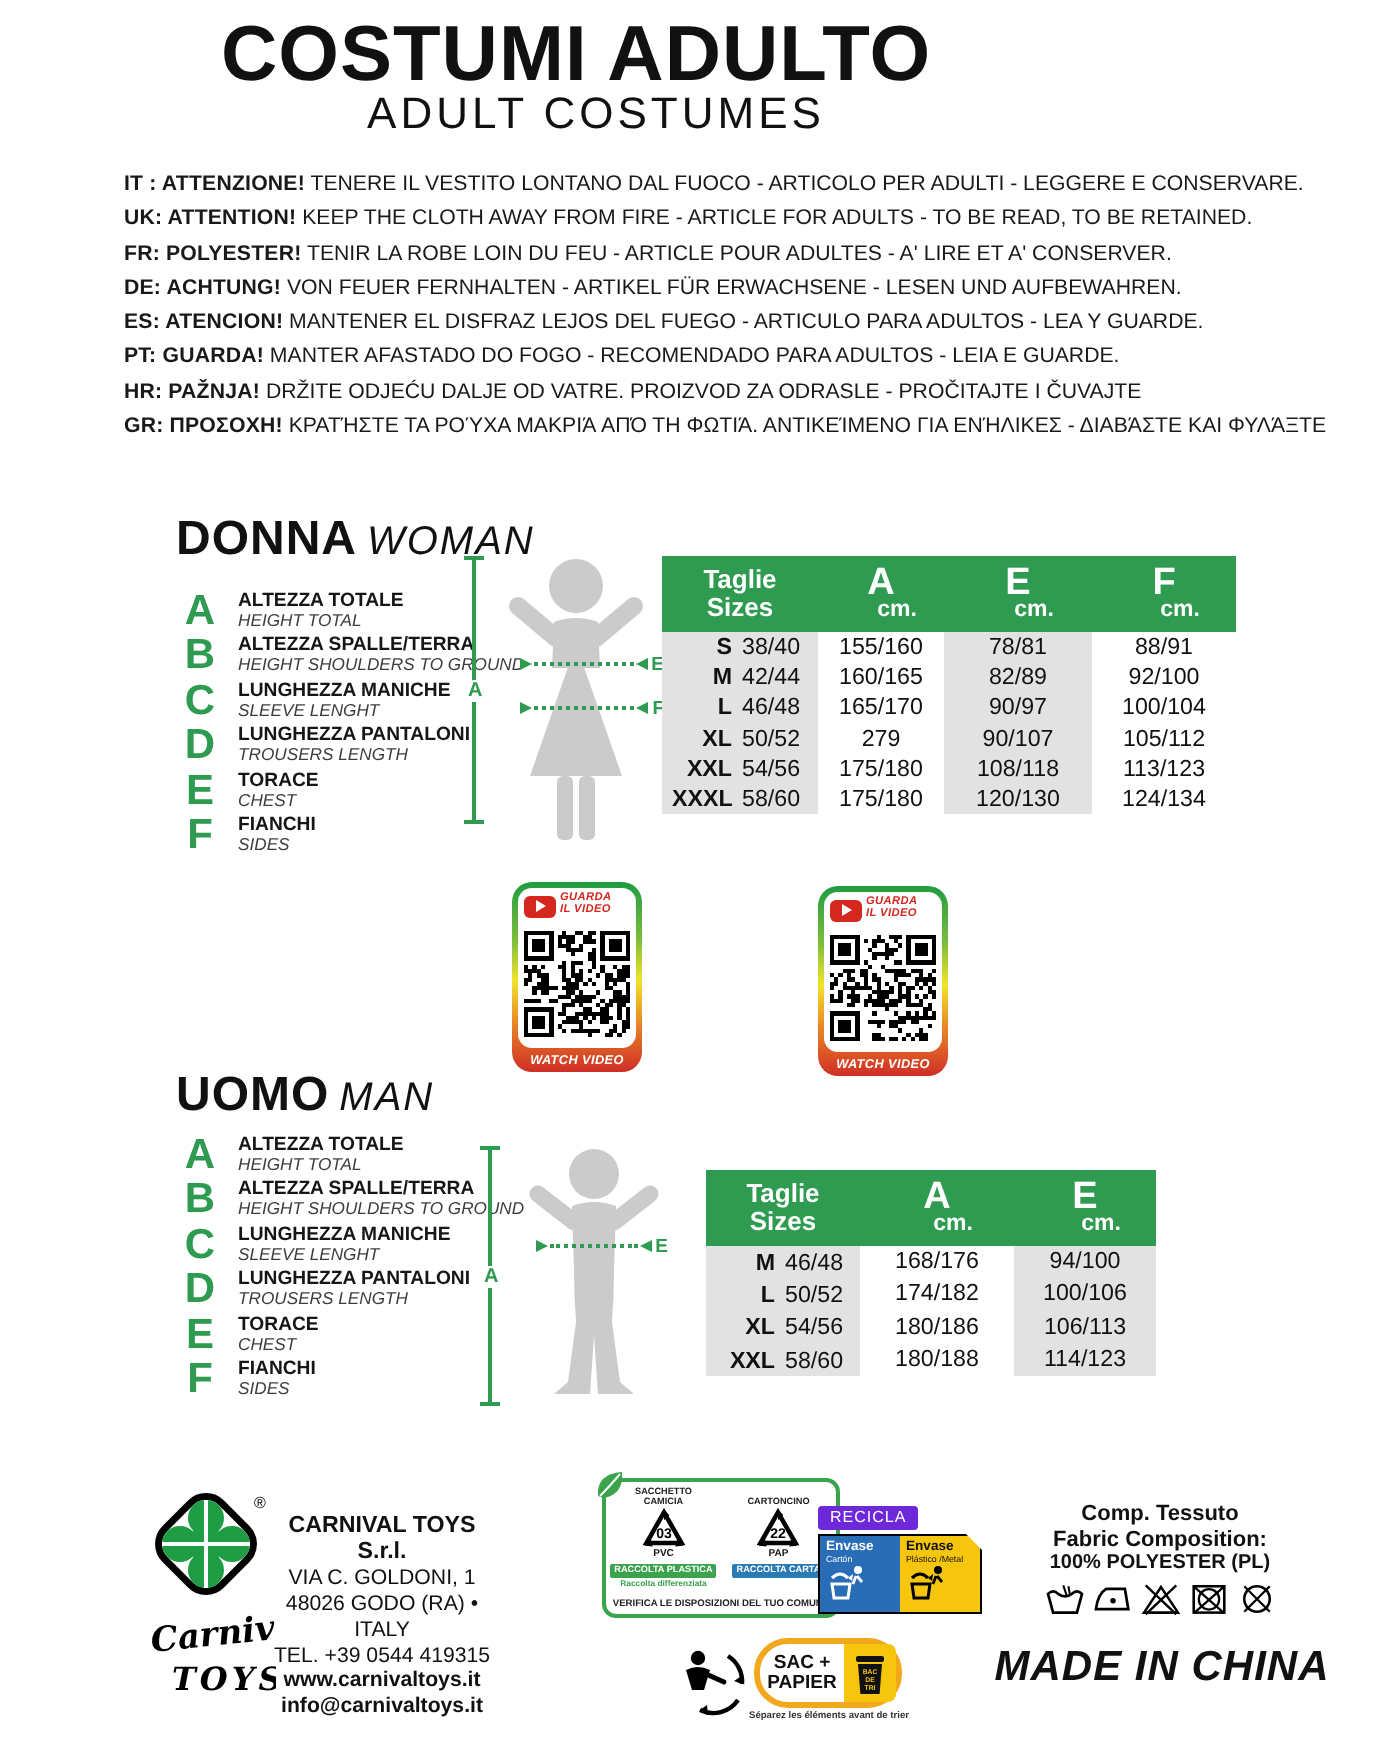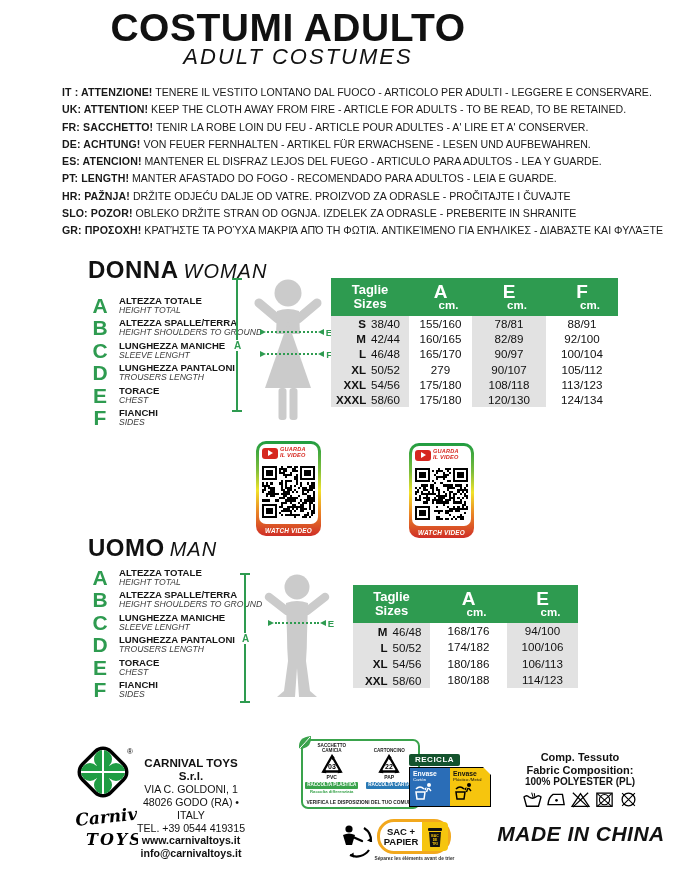--- a/index.html
+++ b/index.html
@@ -1,21 +1,21 @@
 <!DOCTYPE html>
 <html><head>
 <meta charset="utf-8">
 <style>
   html,body{margin:0;padding:0;background:#fff;}
   #page{position:relative;width:700px;height:869px;background:#fff;overflow:hidden;
         font-family:"Liberation Sans",sans-serif;color:#111;}
   .abs{position:absolute;}
   
   .title{left:0;top:6px;width:576px;text-align:center;font-size:39px;font-weight:700;letter-spacing:.5px;}
-  .subtitle{left:0;top:44px;width:596px;text-align:center;font-size:22px;font-style:italic;letter-spacing:2px;}
+  .subtitle{left:0;top:44px;width:596px;text-align:center;font-size:22px;letter-spacing:2px;}
   
   .warnings{left:62px;top:84px;width:590px;}
   .wline{font-size:10.6px;line-height:17.3px;white-space:nowrap;color:#191919;}
   .wline b{letter-spacing:.1px;}
   
   .sec-h{font-size:24px;font-weight:700;letter-spacing:.5px;}
   .sec-h i{font-weight:400;font-style:italic;font-size:20px;letter-spacing:1px;margin-left:5px;}
   
   .m-item{display:flex;align-items:flex-start;height:22.4px;}
   .m-letter{width:24px;margin-right:7px;font-size:21px;line-height:19px;font-weight:700;color:#2E9B50;text-align:center;}
@@ -70,21 +70,21 @@
   .gcol{display:flex;flex-direction:column;align-items:center;width:50%;}
   .gtitle{font-size:4.6px;font-weight:700;text-align:center;line-height:5px;color:#222;height:10px;display:flex;flex-direction:column;justify-content:flex-end;}
   .rtri{position:relative;width:24px;height:21px;margin-top:1px;}
   .gmat{font-size:5px;font-weight:700;line-height:5.5px;}
   .gtag{font-size:4.6px;font-weight:700;color:#fff;padding:1px 2px;border-radius:1px;margin-top:1.5px;line-height:4.8px;}
   .gtag.green{background:#3aa34c;} .gtag.blue{background:#2a7ab5;}
   .gsub{font-size:4.2px;color:#3aa34c;font-weight:700;line-height:5px;}
   .gnote{position:absolute;left:0;bottom:2px;width:100%;text-align:center;font-size:4.8px;font-weight:700;color:#222;}
   .leaf{position:absolute;left:-7px;top:-7px;}
   .recicla{left:409px;top:748px;width:82px;}
-  .rec-tab{display:inline-block;background:#14532d;color:#fff;font-weight:700;font-size:8px;padding:1px 6px 1.5px;border-radius:2px;letter-spacing:.5px;}
+  .rec-tab{display:inline-block;background:#6d28d9;color:#fff;font-weight:400;font-size:8px;padding:1px 6px 1.5px;border-radius:2px;letter-spacing:.5px;}
   .rec-panels{position:relative;display:flex;height:40px;border:1.5px solid #000;box-sizing:border-box;margin-top:1px;}
   .panel{width:50%;display:flex;flex-direction:column;align-items:flex-start;padding:2px 0 0 3px;box-sizing:border-box;}
   .panel.blue{background:#2a6db7;color:#fff;}
   .panel.yellow{background:#f6c50e;color:#111;}
   .panel .l1{font-size:6.8px;font-weight:700;line-height:7px;}
   .panel .l2{font-size:4.4px;line-height:5px;}
   .fold{position:absolute;top:-1.5px;right:-1.5px;width:0;height:0;border-top:9px solid #fff;border-left:9px solid transparent;}
   .fabric{left:487px;top:751px;width:186px;text-align:center;}
   .fabric .f1{font-size:11px;font-weight:700;line-height:12.5px;}
   .fabric .f3{font-size:10px;font-weight:700;line-height:12.5px;}
@@ -102,26 +102,25 @@
 <body>
 
 <div id="page">
 
   <div class="abs title">COSTUMI ADULTO</div>
   <div class="abs subtitle">ADULT  COSTUMES</div>
 
   <div class="abs warnings">
     <div class="wline"><b>IT : ATTENZIONE!</b> <span>TENERE IL VESTITO LONTANO DAL FUOCO - ARTICOLO PER ADULTI - LEGGERE E CONSERVARE.</span></div>
     <div class="wline"><b>UK: ATTENTION!</b> <span>KEEP THE CLOTH AWAY FROM FIRE - ARTICLE FOR ADULTS - TO BE READ, TO BE RETAINED.</span></div>
-    <div class="wline"><b>FR: SACCHETTO!</b> <span>TENIR LA ROBE LOIN DU FEU - ARTICLE POUR ADULTES  - A' LIRE ET A' CONSERVER.</span></div>
+    <div class="wline"><b>FR: POLYESTER!</b> <span>TENIR LA ROBE LOIN DU FEU - ARTICLE POUR ADULTES  - A' LIRE ET A' CONSERVER.</span></div>
     <div class="wline"><b>DE: ACHTUNG!</b> <span>VON FEUER FERNHALTEN - ARTIKEL FÜR ERWACHSENE  - LESEN UND AUFBEWAHREN.</span></div>
     <div class="wline"><b>ES: ATENCION!</b> <span>MANTENER EL DISFRAZ LEJOS DEL FUEGO -  ARTICULO PARA ADULTOS - LEA Y GUARDE.</span></div>
-    <div class="wline"><b>PT: LENGTH!</b> <span>MANTER AFASTADO DO FOGO - RECOMENDADO PARA ADULTOS - LEIA E GUARDE.</span></div>
+    <div class="wline"><b>PT: GUARDA!</b> <span>MANTER AFASTADO DO FOGO - RECOMENDADO PARA ADULTOS - LEIA E GUARDE.</span></div>
     <div class="wline"><b>HR: PAŽNJA!</b> <span>DRŽITE ODJEĆU DALJE OD VATRE. PROIZVOD ZA ODRASLE - PROČITAJTE I ČUVAJTE</span></div>
-    <div class="wline"><b>SLO: POZOR!</b> <span>OBLEKO DRŽITE STRAN OD OGNJA. IZDELEK ZA ODRASLE - PREBERITE IN SHRANITE</span></div>
     <div class="wline"><b>GR: ΠΡΟΣΟΧΗ!</b> <span>ΚΡΑΤΉΣΤΕ ΤΑ ΡΟΎΧΑ ΜΑΚΡΙΆ ΑΠΌ ΤΗ ΦΩΤΙΆ. ΑΝΤΙΚΕΊΜΕΝΟ ΓΙΑ ΕΝΉΛΙΚΕΣ - ΔΙΑΒΆΣΤΕ ΚΑΙ ΦΥΛΆΞΤΕ</span></div>
   </div>
 
   <div class="abs sec-h" style="left:88px;top:256px;">
     <span>DONNA</span><i>WOMAN</i>
   </div>
 
   <div class="abs" style="left:88px;top:296px;">
     <div class="m-item">
         <span class="m-letter">A</span>

